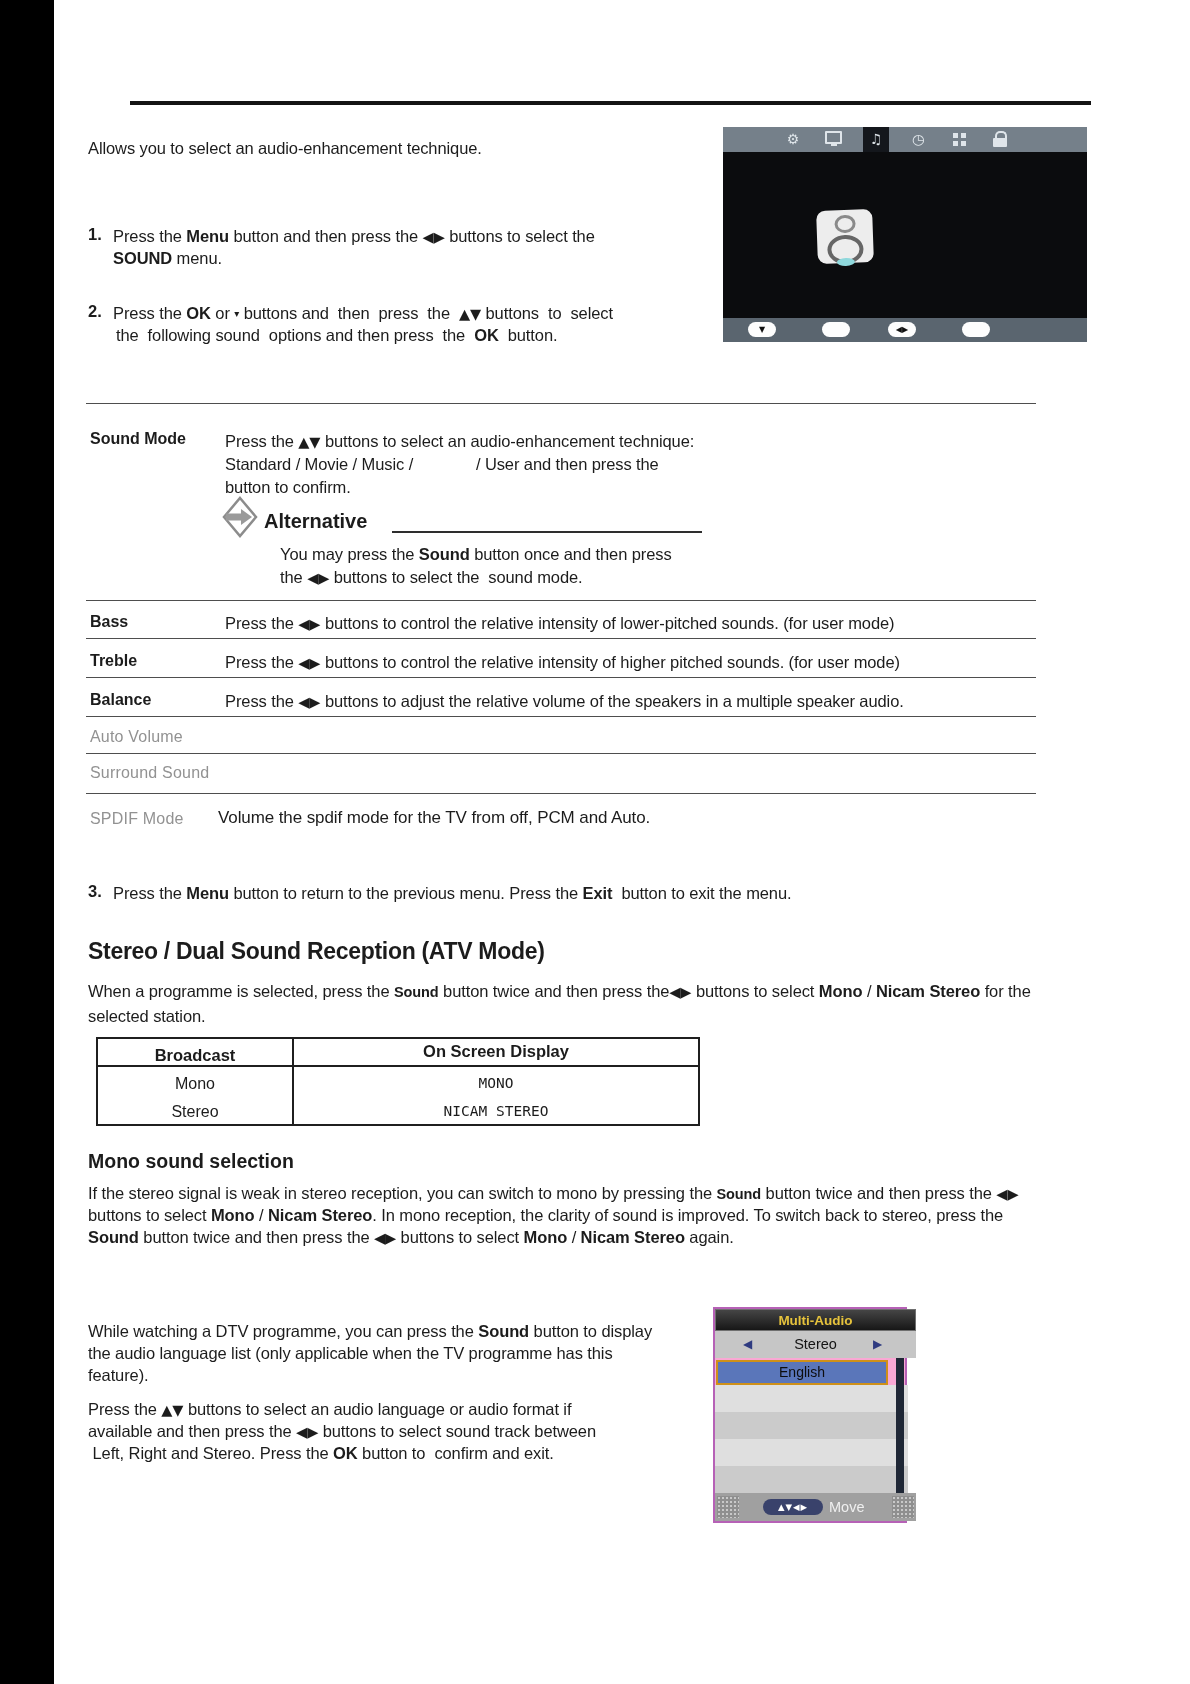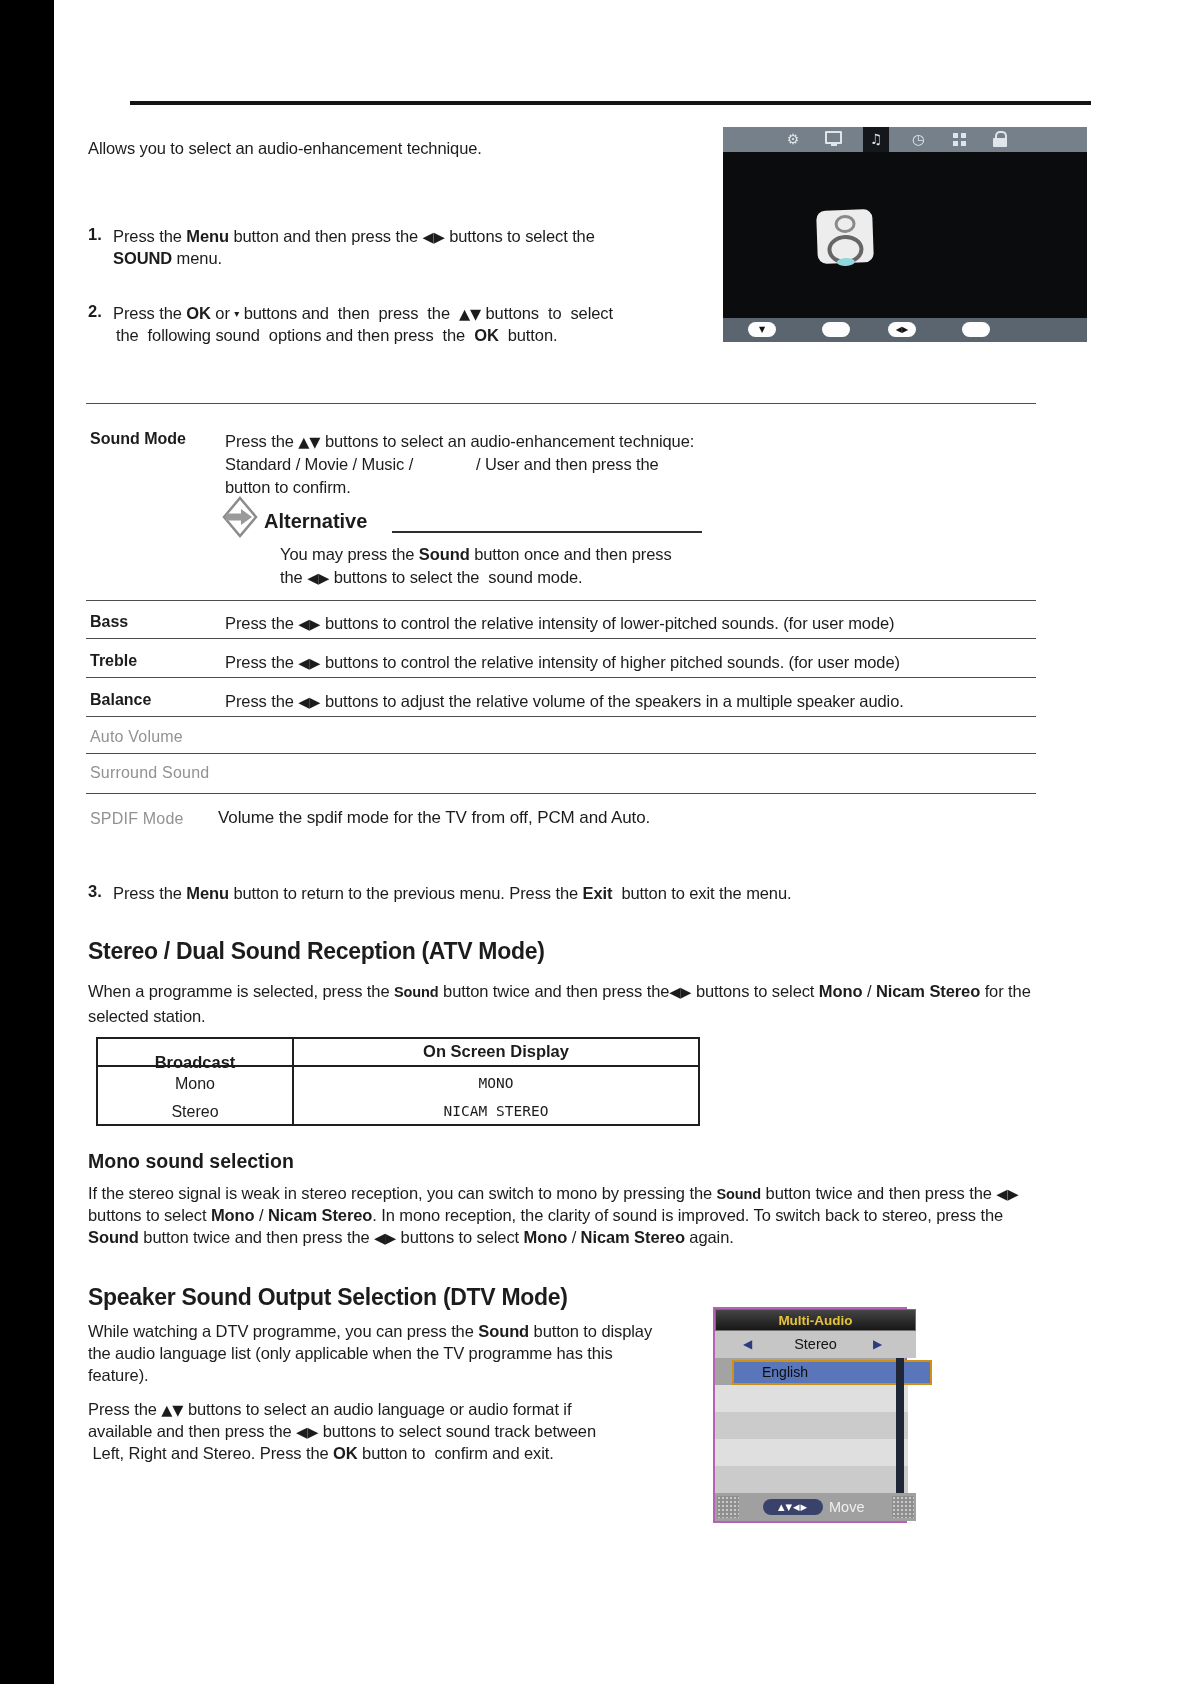--- a/index.html
+++ b/index.html
@@ -54,29 +54,29 @@
 
   
   #btable{position:absolute;left:96px;top:1037px;width:604px;height:89px;border:2px solid #1f1f1f;box-sizing:border-box;}
   #btable .vdiv{position:absolute;left:194px;top:0;width:2px;height:100%;background:#1f1f1f;}
   #btable .hdiv{position:absolute;left:0;top:26px;width:100%;height:2px;background:#1f1f1f;}
   .bt-cell{position:absolute;text-align:center;font-size:16px;}
   .bt-head{font-weight:700;font-size:16.5px;}
   .bt-osd{font-family:"DejaVu Sans Mono",monospace;font-size:14.5px;}
 
   
-  #dialog{position:absolute;left:713px;top:1307px;width:194px;height:216px;border:2px solid #b661b6;box-sizing:border-box;background:#a3a3a3;}
+  #dialog{position:absolute;left:713px;top:1307px;width:194px;height:216px;border:2px solid #b661b6;box-sizing:border-box;background:#f9a8d4;}
   #dlg-title{position:absolute;left:0;top:0;width:201px;height:22px;line-height:22px;text-align:center;
              background:linear-gradient(#454545,#171717);color:#e6c33c;font-weight:700;font-size:13.5px;
              border:1px solid #6f6f6f;box-sizing:border-box;}
   #dlg-stereo{position:absolute;left:0;top:22px;width:201px;height:27px;background:#c6c6c6;}
   #dlg-stereo .trk{position:absolute;left:0;top:0;width:100%;text-align:center;line-height:27px;font-size:14.5px;color:#141414;}
   .dlg-arrow{position:absolute;top:0;line-height:27px;color:#2e3a80;font-family:"DejaVu Sans",sans-serif;font-size:12px;}
-  #dlg-lang{position:absolute;left:17px;top:51px;width:168px;height:21px;background:#5a76ba;border:2px solid #cf9018;
-            text-align:left;line-height:21px;font-size:14px;color:#0d0d0d;padding-left:28px;}
+  #dlg-lang{position:absolute;left:1px;top:51px;width:168px;height:21px;background:#5a76ba;border:2px solid #cf9018;
+            text-align:center;line-height:21px;font-size:14px;color:#0d0d0d;}
   .dlg-row{position:absolute;left:0;width:193px;height:27px;}
   .row-a{background:#dfdfdf;} .row-b{background:#cbcbcb;}
   #dlg-scroll{position:absolute;right:1px;top:49px;width:8px;height:135px;background:#1f2736;}
   #dlg-bottom{position:absolute;left:0;top:184px;width:201px;height:28px;background:#a0a0a0;}
   .dots{position:absolute;top:3px;width:22px;height:22px;background:#8f8f8f;
         background-image:radial-gradient(#c9c9c9 1px, transparent 1.2px);background-size:4px 4px;}
   .dots.l{left:2px;} .dots.r{right:2px;}
   #nav-pill{position:absolute;left:48px;top:6px;width:60px;height:16px;border-radius:9px;background:#39426b;
             color:#fff;text-align:center;line-height:16px;font-size:8.5px;letter-spacing:1px;font-family:"DejaVu Sans",sans-serif;}
   #move-label{position:absolute;left:114px;top:4px;font-size:14.5px;color:#efefef;line-height:20px;}
@@ -177,34 +177,33 @@
   <span class="stepnum" style="left:88px;top:882px;">3.</span>
   <div class="line" style="left:113px;top:882px;"><span class="seg-n">Press the </span><span class="seg-b">Menu</span><span class="seg-n"> button to return to the previous menu. Press the </span><span class="seg-b">Exit</span><span class="seg-n">  button to exit the menu.</span></div>
 
   <div class="h2" style="top:938px;">Stereo / Dual Sound Reception (ATV Mode)</div>
   <div class="line" style="left:88px;top:980px;"><span class="seg-n">When a programme is selected, press the </span><span class="seg-bs">Sound</span><span class="seg-n"> button twice and then press the</span><span class="seg-g">◀▶</span><span class="seg-n"> buttons to select </span><span class="seg-b">Mono</span><span class="seg-n"> / </span><span class="seg-b">Nicam Stereo</span><span class="seg-n"> for the</span></div>
   <div class="line" style="left:88px;top:1005px;"><span class="seg-n">selected station.</span></div>
 
   <div id="btable">
     <div class="vdiv"></div>
     <div class="hdiv"></div>
-    <div class="bt-cell bt-head" style="left:0;top:14px;width:194px;text-align:center;">Broadcast</div>
+    <div class="bt-cell bt-head" style="left:0;top:7px;width:194px;text-align:center;">Broadcast</div>
     <div class="bt-cell bt-head" style="left:196px;top:3px;width:404px;">On Screen Display</div>
     <div class="bt-cell" style="left:0;top:36px;width:194px;">Mono</div>
     <div class="bt-cell bt-osd" style="left:196px;top:36px;width:404px;">MONO</div>
     <div class="bt-cell" style="left:0;top:64px;width:194px;">Stereo</div>
     <div class="bt-cell bt-osd" style="left:196px;top:64px;width:404px;">NICAM STEREO</div>
   </div>
 
   <div class="h3" style="top:1150px;">Mono sound selection</div>
   <div class="line" style="left:88px;top:1182px;"><span class="seg-n">If the stereo signal is weak in stereo reception, you can switch to mono by pressing the </span><span class="seg-bs">Sound</span><span class="seg-n"> button twice and then press the </span><span class="seg-g">◀▶</span></div>
   <div class="line" style="left:88px;top:1204px;"><span class="seg-n">buttons to select </span><span class="seg-b">Mono</span><span class="seg-n"> / </span><span class="seg-b">Nicam Stereo</span><span class="seg-n">. In mono reception, the clarity of sound is improved. To switch back to stereo, press the</span></div>
   <div class="line" style="left:88px;top:1226px;"><span class="seg-b">Sound</span><span class="seg-n"> button twice and then press the </span><span class="seg-g">◀▶</span><span class="seg-n"> buttons to select </span><span class="seg-b">Mono</span><span class="seg-n"> / </span><span class="seg-b">Nicam Stereo</span><span class="seg-n"> again.</span></div>
 
-  <div class="h2" style="top:1284px;">Speaker Sound Output Selection (DTV Mode)</div>
   <div class="line" style="left:88px;top:1320px;"><span class="seg-n">While watching a DTV programme, you can press the </span><span class="seg-b">Sound</span><span class="seg-n"> button to display</span></div>
   <div class="line" style="left:88px;top:1342px;"><span class="seg-n">the audio language list (only applicable when the TV programme has this</span></div>
   <div class="line" style="left:88px;top:1364px;"><span class="seg-n">feature).</span></div>
   <div class="line" style="left:88px;top:1398px;"><span class="seg-n">Press the </span><span class="seg-g">▲▼</span><span class="seg-n"> buttons to select an audio language or audio format if</span></div>
   <div class="line" style="left:88px;top:1420px;"><span class="seg-n">available and then press the </span><span class="seg-g">◀▶</span><span class="seg-n"> buttons to select sound track between</span></div>
   <div class="line" style="left:88px;top:1442px;"><span class="seg-n"> Left, Right and Stereo. Press the </span><span class="seg-b">OK</span><span class="seg-n"> button to  confirm and exit.</span></div>
 
   <div id="dialog">
     <div id="dlg-title">Multi-Audio</div>
     <div id="dlg-stereo">

